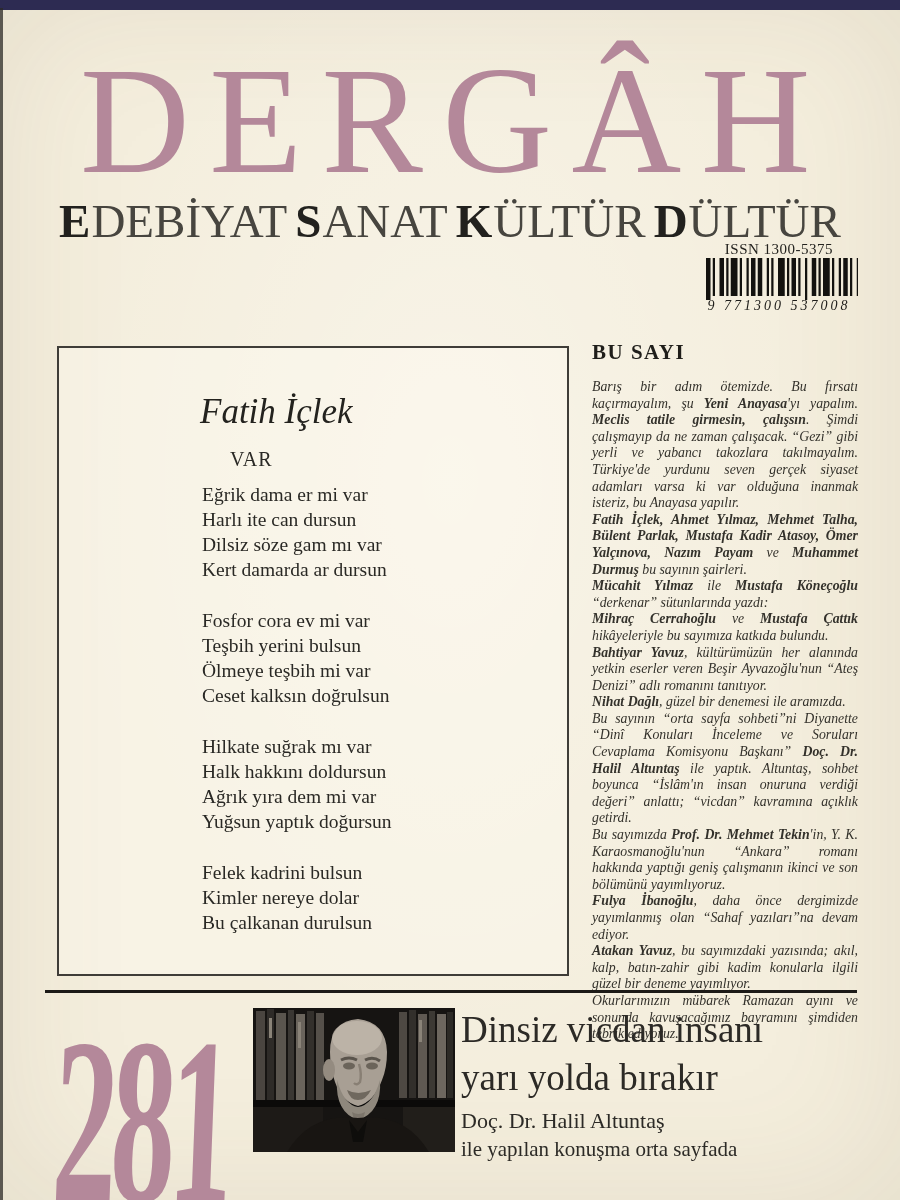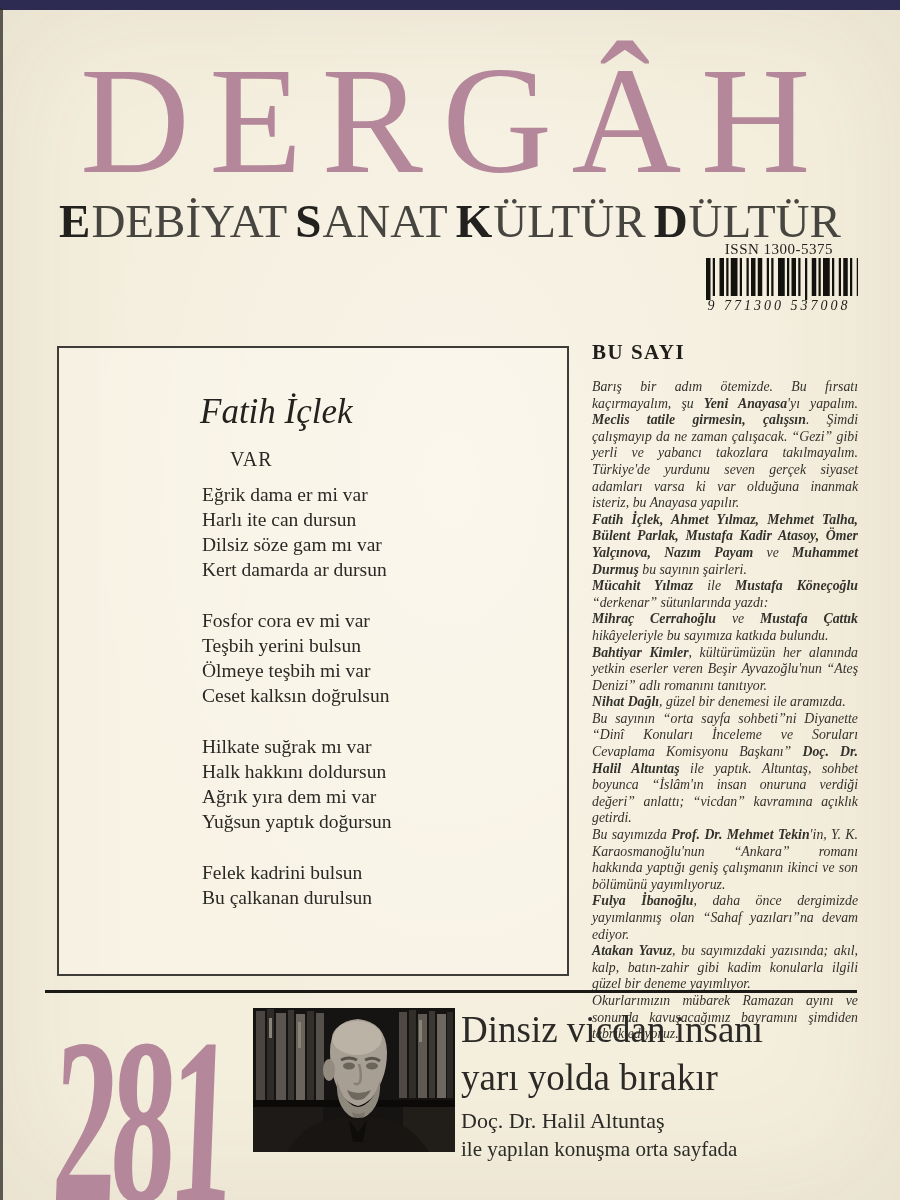--- a/index.html
+++ b/index.html
@@ -159,33 +159,34 @@
           <div class="line">Ceset kalksın doğrulsun</div>
         </div>
         <div class="stanza">
           <div class="line">Hilkate suğrak mı var</div>
           <div class="line">Halk hakkını doldursun</div>
           <div class="line">Ağrık yıra dem mi var</div>
           <div class="line">Yuğsun yaptık doğursun</div>
         </div>
         <div class="stanza">
           <div class="line">Felek kadrini bulsun</div>
+          <div class="line">Kimler nereye dolar</div>
           <div class="line">Bu çalkanan durulsun</div>
         </div>
       </div>
   </section>
 
   <aside class="bu-sayi">
     <h2>BU SAYI</h2>
     <div class="paras" id="bu-sayi-paras">
         <p><span>Barış bir adım ötemizde. Bu fırsatı kaçırmayalım, şu </span><span class="bold">Yeni Anayasa</span><span>'yı yapalım. </span><span class="bold">Meclis tatile girmesin, çalışsın</span><span>. Şimdi çalışmayıp da ne zaman çalışacak. “Gezi” gibi yerli ve yabancı takozlara takılmayalım. Türkiye'de yurdunu seven gerçek siyaset adamları varsa ki var olduğuna inanmak isteriz, bu Anayasa yapılır.</span></p>
         <p><span class="bold">Fatih İçlek, Ahmet Yılmaz, Mehmet Talha, Bülent Parlak, Mustafa Kadir Atasoy, Ömer Yalçınova, Nazım Payam</span><span> ve </span><span class="bold">Muhammet Durmuş</span><span> bu sayının şairleri.</span></p>
         <p><span class="bold">Mücahit Yılmaz</span><span> ile </span><span class="bold">Mustafa Köneçoğlu</span><span> “derkenar” sütunlarında yazdı:</span></p>
         <p><span class="bold">Mihraç Cerrahoğlu</span><span> ve </span><span class="bold">Mustafa Çattık</span><span> hikâyeleriyle bu sayımıza katkıda bulundu.</span></p>
-        <p><span class="bold">Bahtiyar Kimler</span><span>, kültürümüzün her alanında yetkin eserler veren Beşir Ayvazoğlu'nun “Ateş Denizi” adlı romanını tanıtıyor.</span></p>
+        <p><span class="bold">Bahtiyar Yavuz</span><span>, kültürümüzün her alanında yetkin eserler veren Beşir Ayvazoğlu'nun “Ateş Denizi” adlı romanını tanıtıyor.</span></p>
         <p><span class="bold">Nihat Dağlı</span><span>, güzel bir denemesi ile aramızda.</span></p>
         <p><span>Bu sayının “orta sayfa sohbeti”ni Diyanette “Dinî Konuları İnceleme ve Soruları Cevaplama Komisyonu Başkanı” </span><span class="bold">Doç. Dr. Halil Altuntaş</span><span> ile yaptık. Altuntaş, sohbet boyunca “İslâm'ın insan onuruna verdiği değeri” anlattı; “vicdan” kavramına açıklık getirdi.</span></p>
         <p><span>Bu sayımızda </span><span class="bold">Prof. Dr. Mehmet Tekin</span><span>'in, Y. K. Karaosmanoğlu'nun “Ankara” romanı hakkında yaptığı geniş çalışmanın ikinci ve son bölümünü yayımlıyoruz.</span></p>
         <p><span class="bold">Fulya İbanoğlu</span><span>, daha önce dergimizde yayımlanmış olan “Sahaf yazıları”na devam ediyor.</span></p>
         <p><span class="bold">Atakan Yavuz</span><span>, bu sayımızdaki yazısında; akıl, kalp, batın-zahir gibi kadim konularla ilgili güzel bir deneme yayımlıyor.</span></p>
         <p><span>Okurlarımızın mübarek Ramazan ayını ve sonunda kavuşacağımız bayramını şimdiden tebrik ediyoruz.</span></p>
       </div>
   </aside>
 
   <div class="divider"></div>

